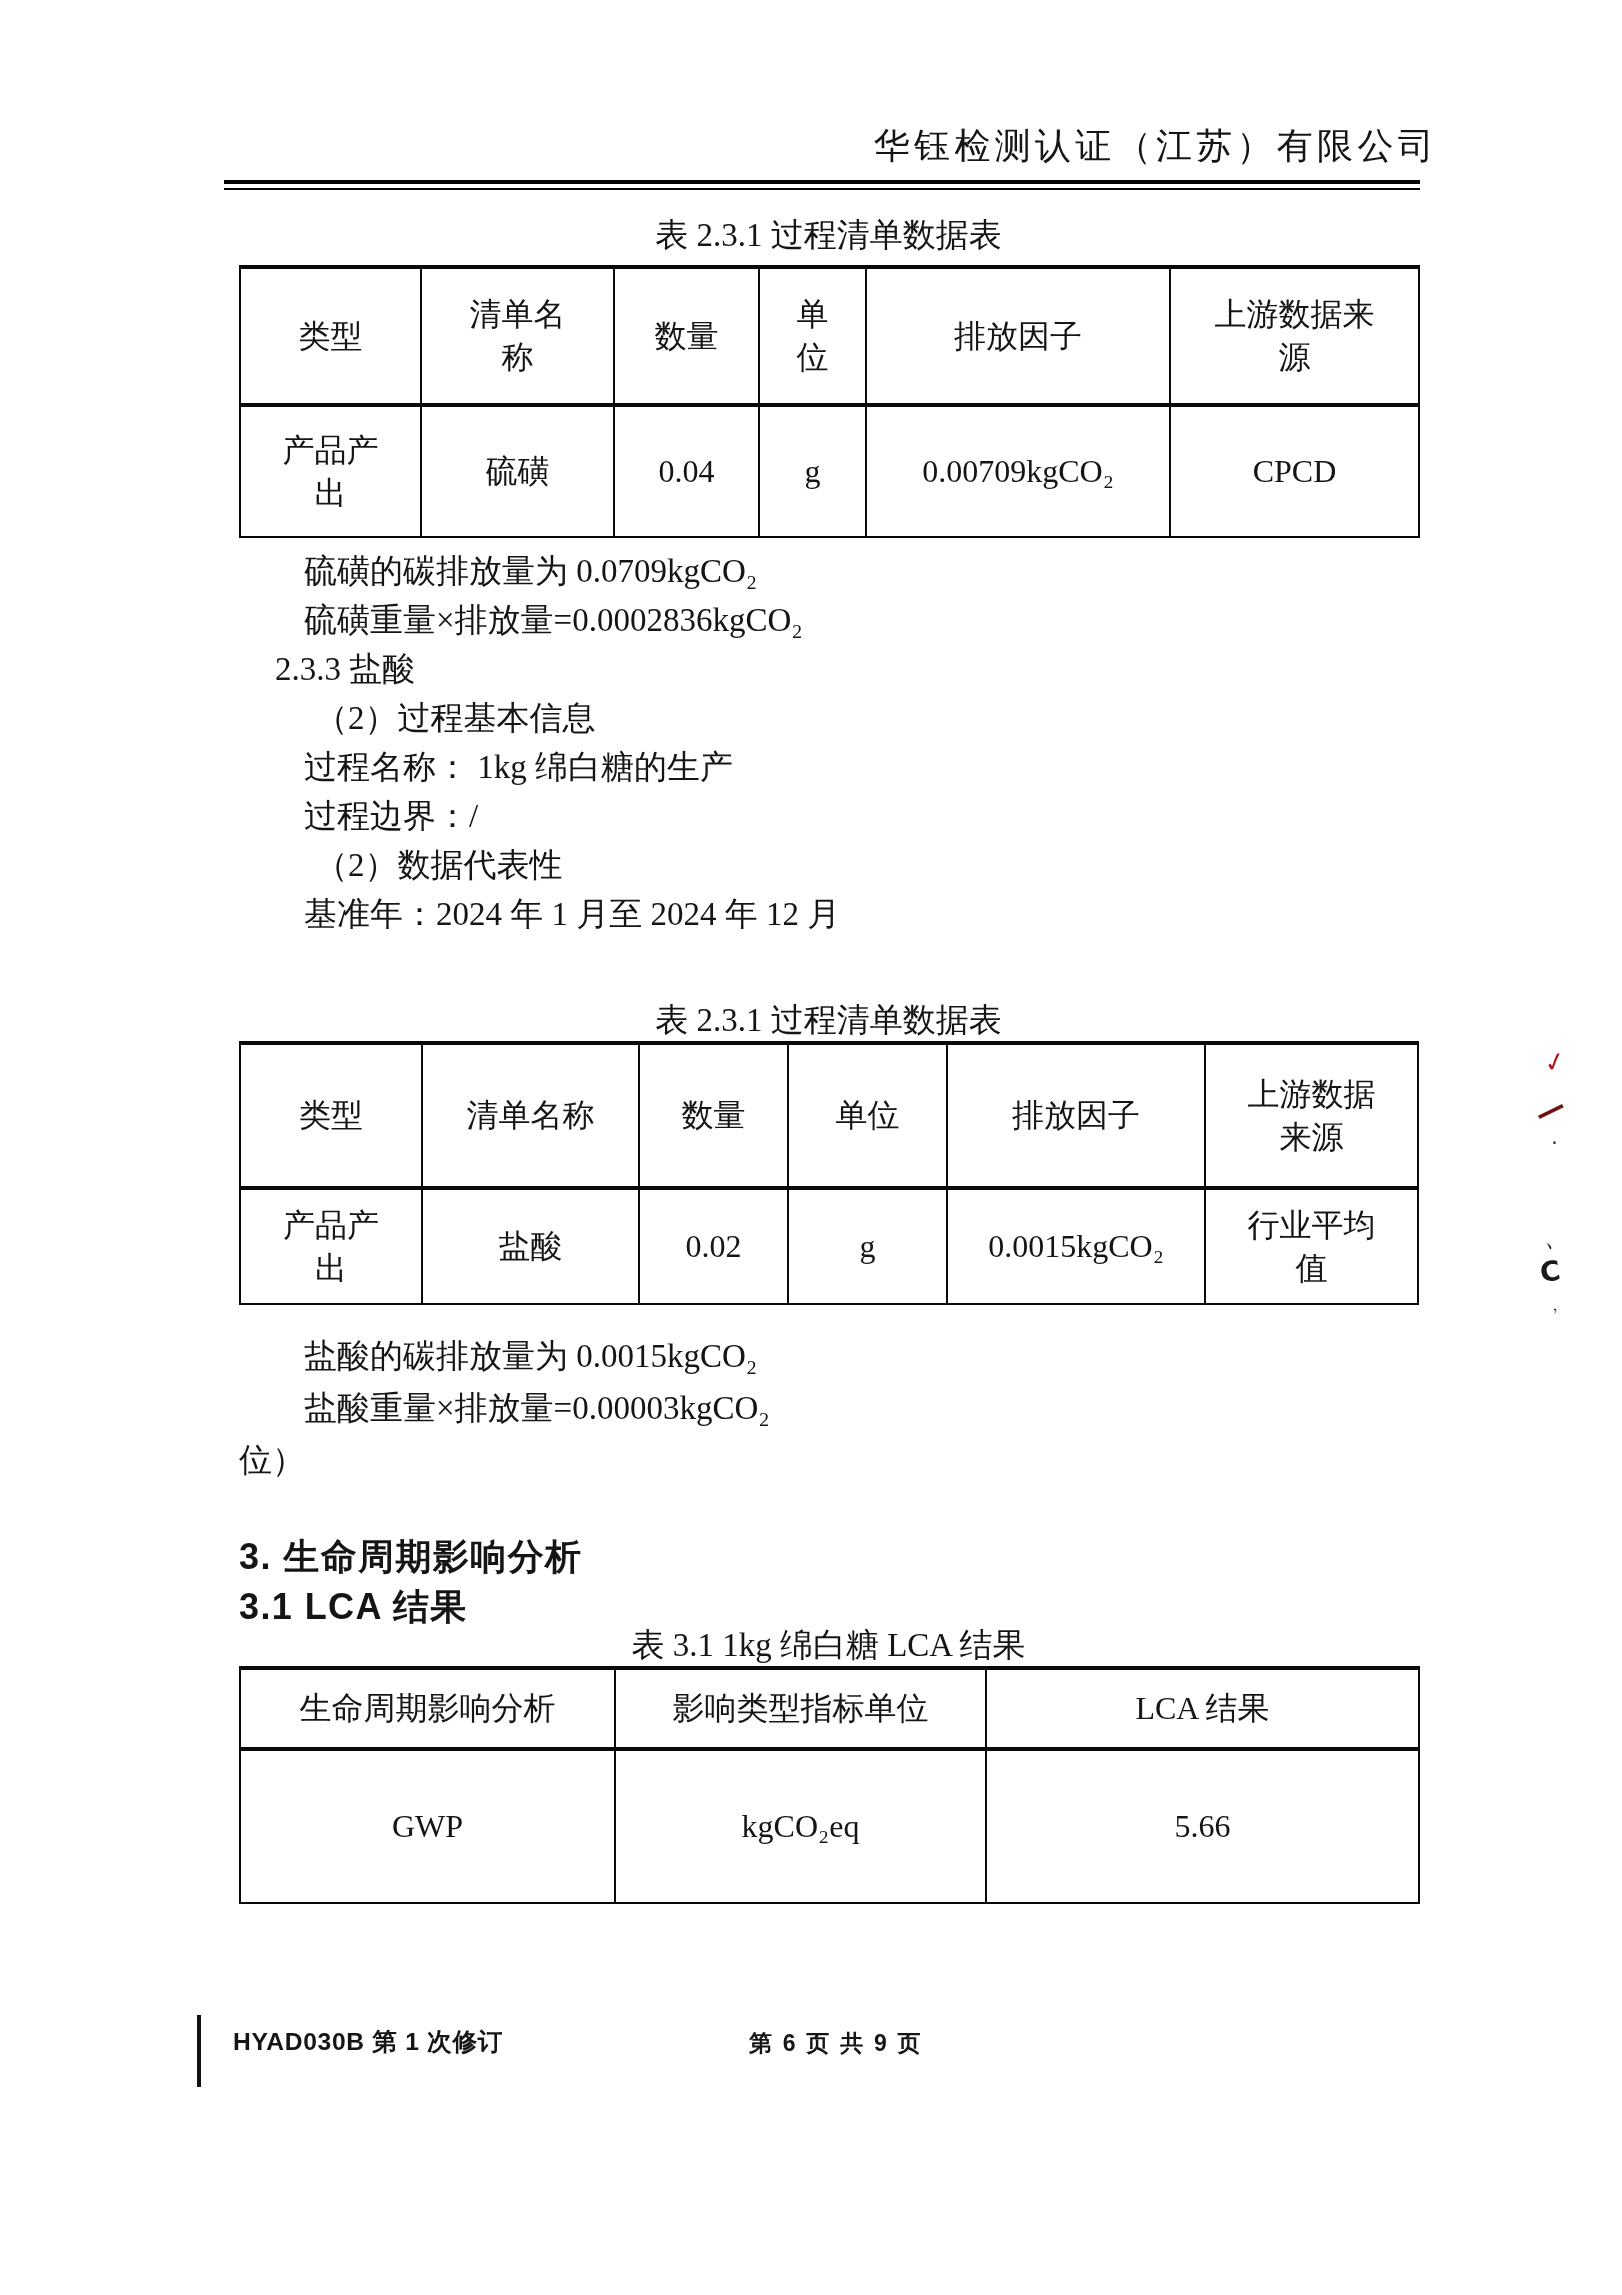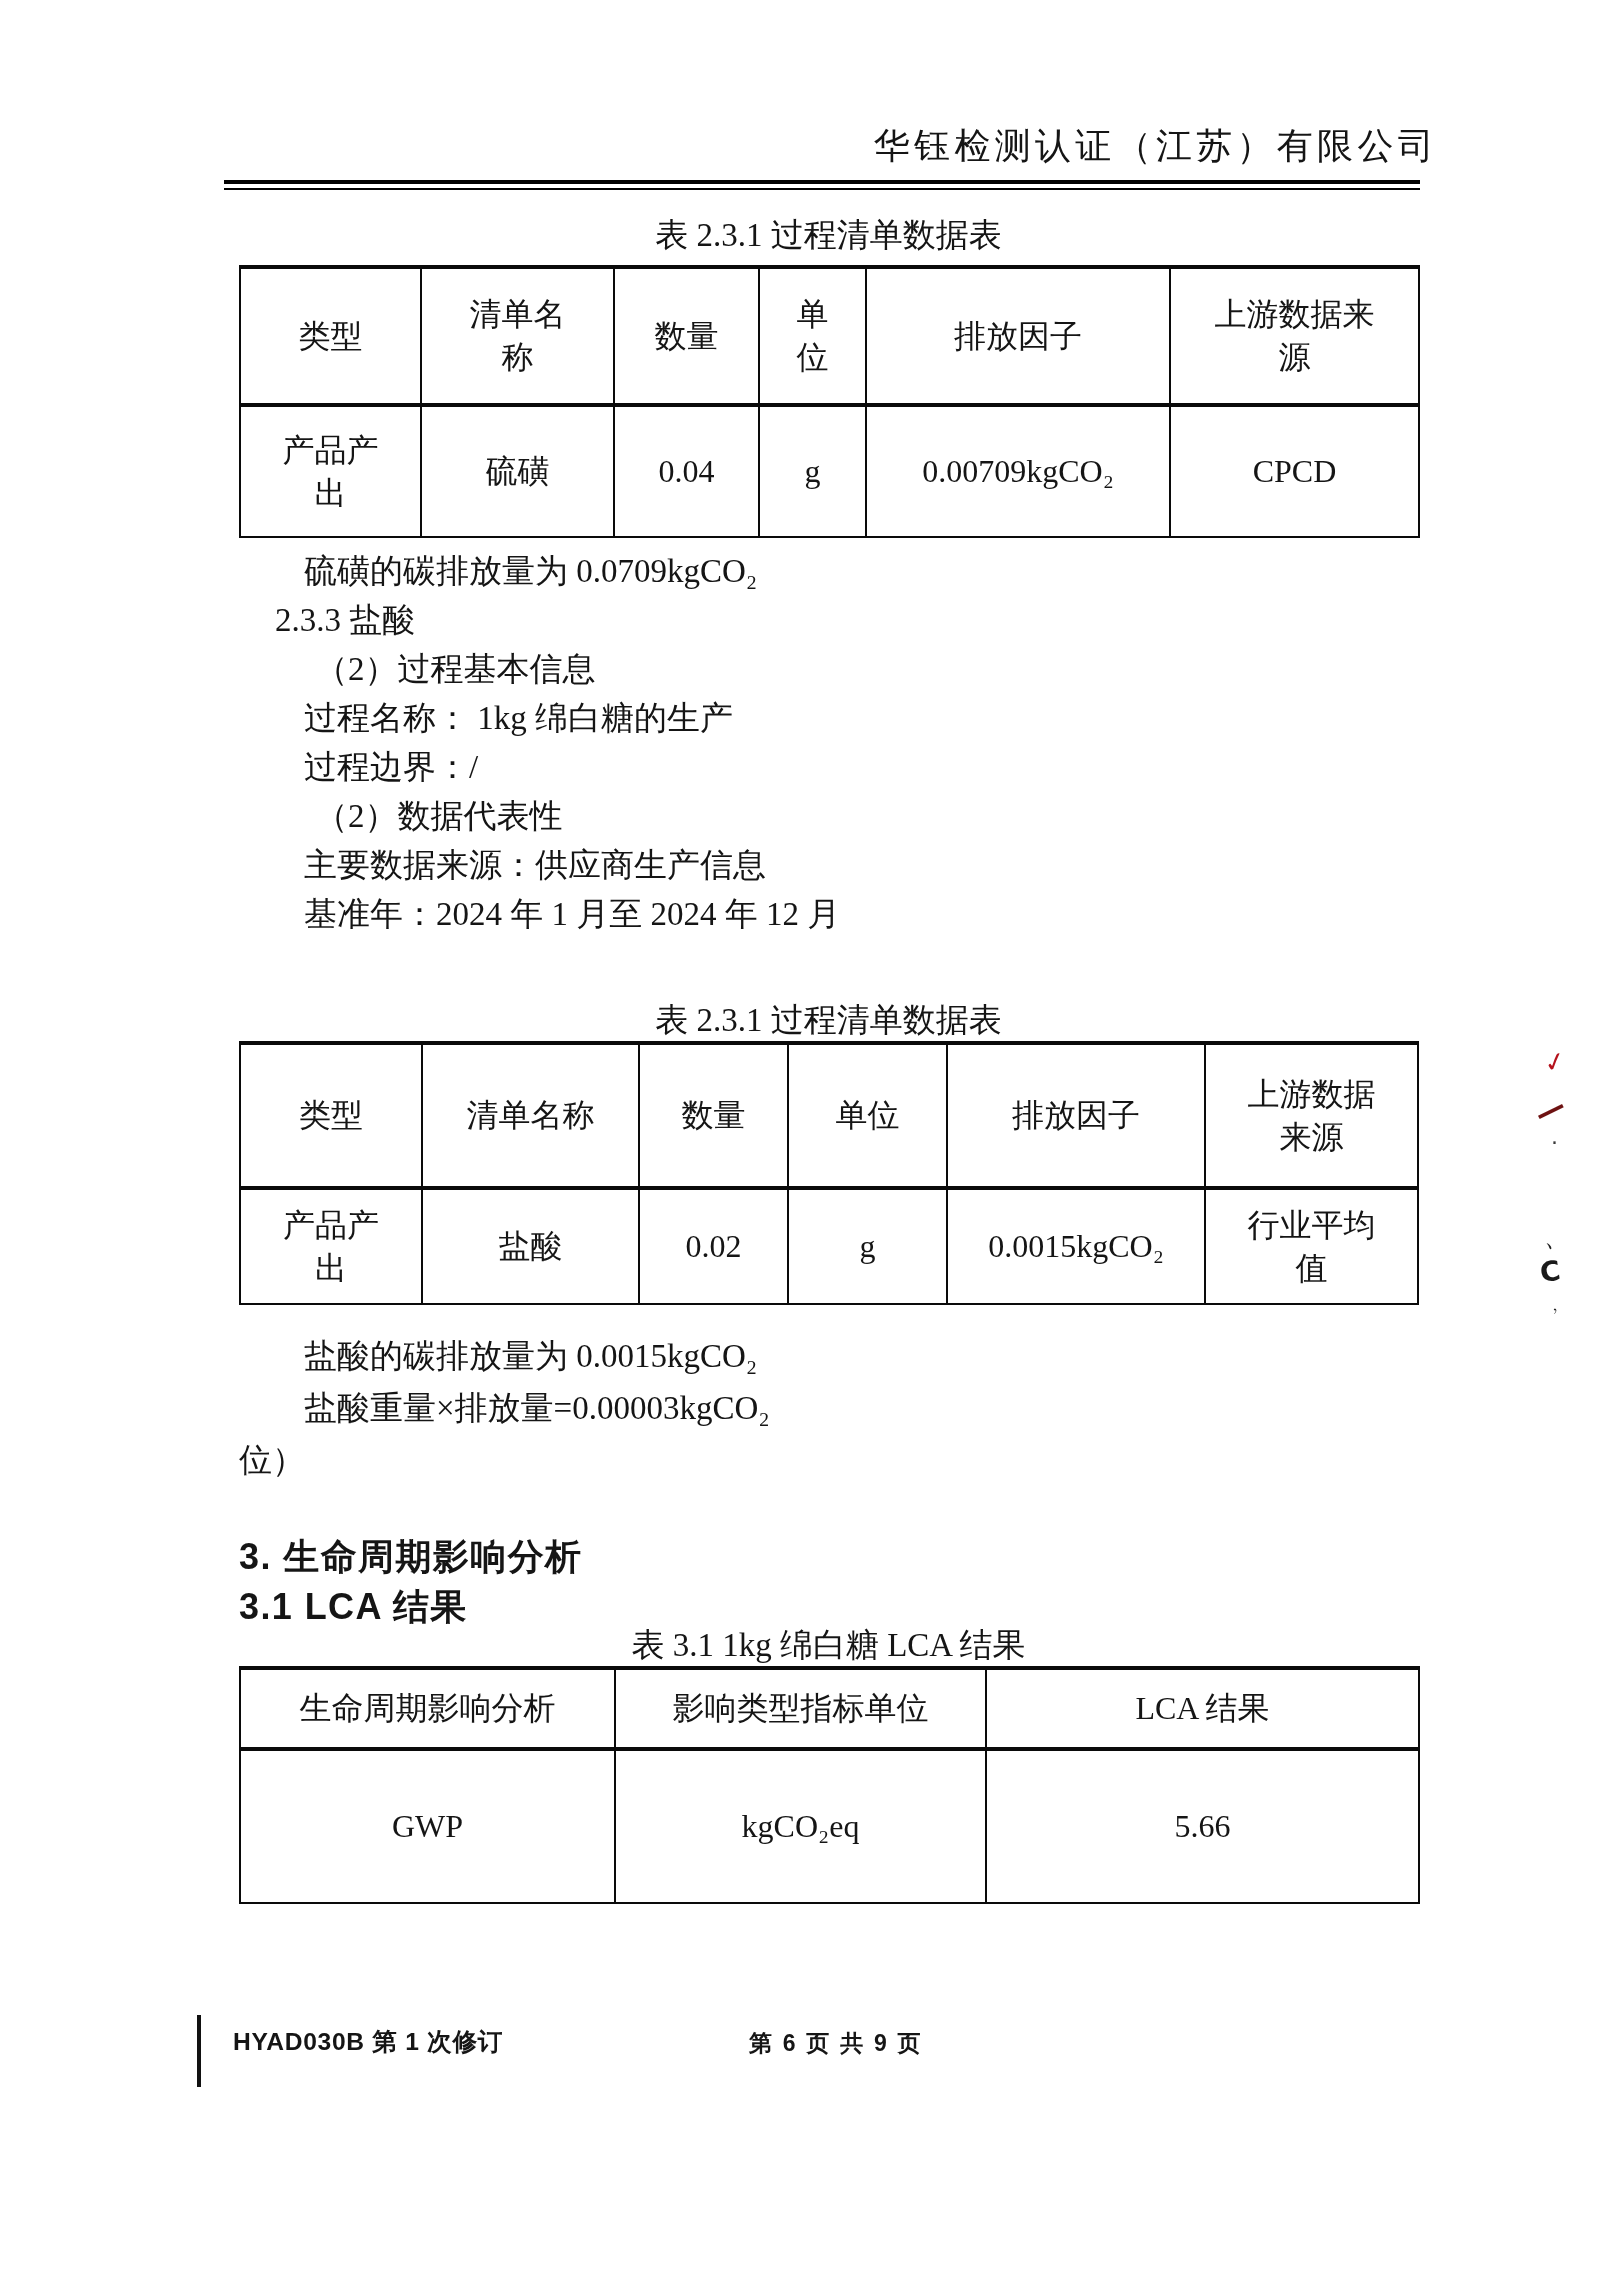--- a/index.html
+++ b/index.html
@@ -114,26 +114,26 @@
       <td>0.04</td>
       <td>g</td>
       <td>0.00709kgCO₂</td>
       <td>CPCD</td>
     </tr>
   </tbody>
 </table>
 
 <div class="abs para p1">
   <div class="ind-body">硫磺的碳排放量为 0.0709kgCO₂</div>
+  <div class="ind-body">硫磺重量×排放量=0.0002836kgCO₂</div>
   <div class="ind-sec">2.3.3 盐酸</div>
   <div class="ind-paren">（2）过程基本信息</div>
   <div class="ind-body">过程名称： 1kg 绵白糖的生产</div>
   <div class="ind-body">过程边界：/</div>
   <div class="ind-paren">（2）数据代表性</div>
-  <div class="ind-body">主要数据来源：供应商生产信息</div>
   <div class="ind-body">基准年：2024 年 1 月至 2024 年 12 月</div>
 </div>
 
 <div class="abs tbl-title t2-title">表 2.3.1 过程清单数据表</div>
 <table class="abs tbl" id="table2">
   <colgroup>
       <col style="width:182px">
       <col style="width:217px">
       <col style="width:149px">
       <col style="width:159px">

